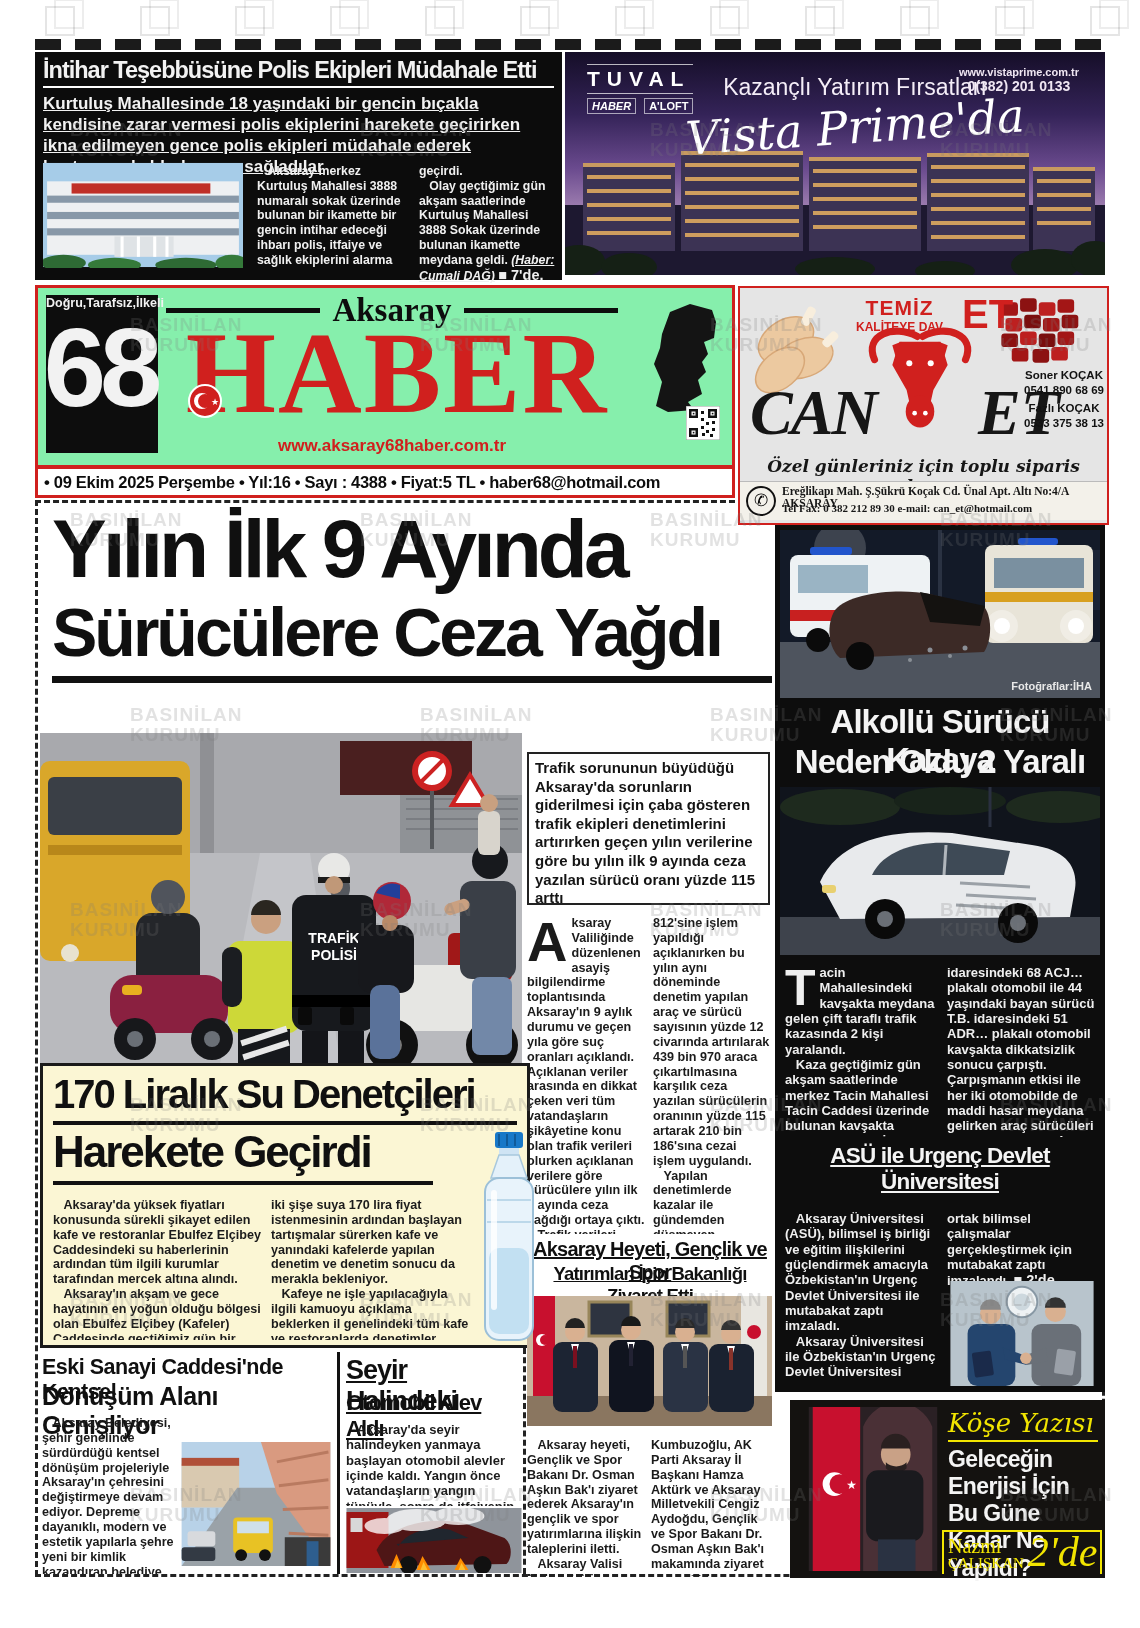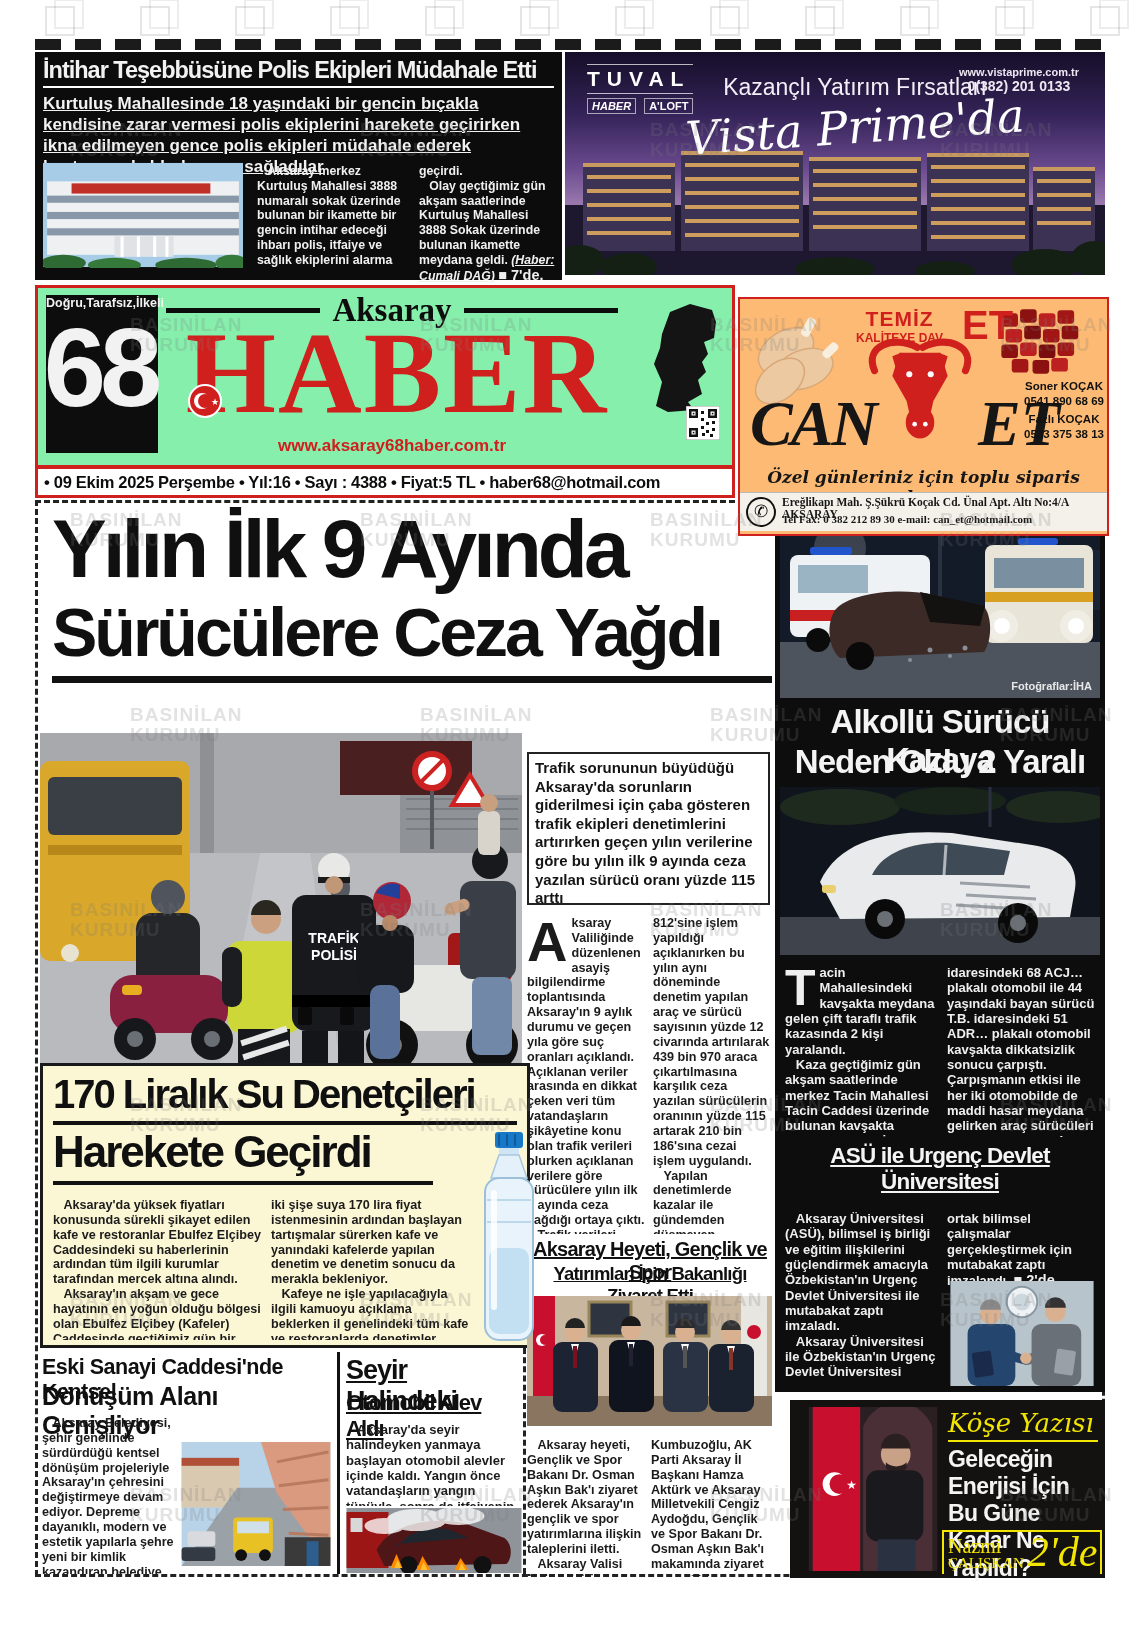--- a/index.html
+++ b/index.html
@@ -182,21 +182,21 @@
           <rect x="25.8" y="6.8" width="1.6" height="1.6"></rect>
           <rect x="6.8" y="25.8" width="1.6" height="1.6"></rect>
         </g>
     </svg>
     <div class="a" style="left:128px;top:148px;width:452px;text-align:center;font:bold 17px 'Liberation Sans',sans-serif;color:#d0201e;">www.aksaray68haber.com.tr</div>
   </div>
   <div class="a redline" style="left:35px;top:466px;width:694px;height:26px;background:#fff;z-index:3;display:flex;align-items:center;">
     <div style="font:bold 16.5px 'Liberation Sans',sans-serif;color:#0d0d0d;padding-left:6px;letter-spacing:-0.3px;white-space:nowrap;">• 09  Ekim  2025   Perşembe •  Yıl:16  •  Sayı : 4388 • Fiyat:5 TL • haber68@hotmail.com</div>
   </div>
 
-  <div class="a" style="left:738px;top:297px;width:367px;height:235px;background:#fdba74;border:2px solid #d0201e;z-index:3;">
+  <div class="a" style="left:738px;top:286px;width:367px;height:235px;background:#e5e5e5;border:2px solid #d0201e;z-index:3;">
     <svg class="a" viewBox="0 0 100 110" style="left:6px;top:6px;width:100px;height:110px;">
       <g fill="#ecc9a0" stroke="#d8a878" stroke-width="1.5">
         <ellipse cx="40" cy="46" rx="30" ry="20" transform="rotate(-32 40 46)"></ellipse>
         <ellipse cx="58" cy="64" rx="30" ry="19" transform="rotate(-20 58 64)"></ellipse>
         <ellipse cx="34" cy="76" rx="28" ry="18" transform="rotate(-40 34 76)"></ellipse>
       </g>
       <g fill="#f8eedd">
           <rect x="58" y="12" width="9" height="20" rx="4" transform="rotate(28 62 22)"></rect>
           <rect x="80" y="36" width="9" height="18" rx="4" transform="rotate(45 84 45)"></rect>
         </g>

